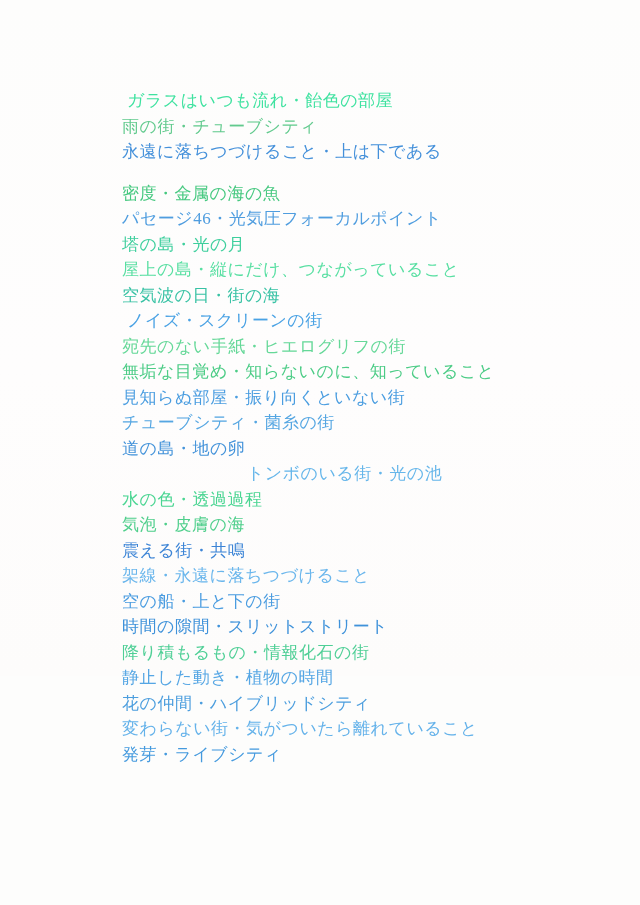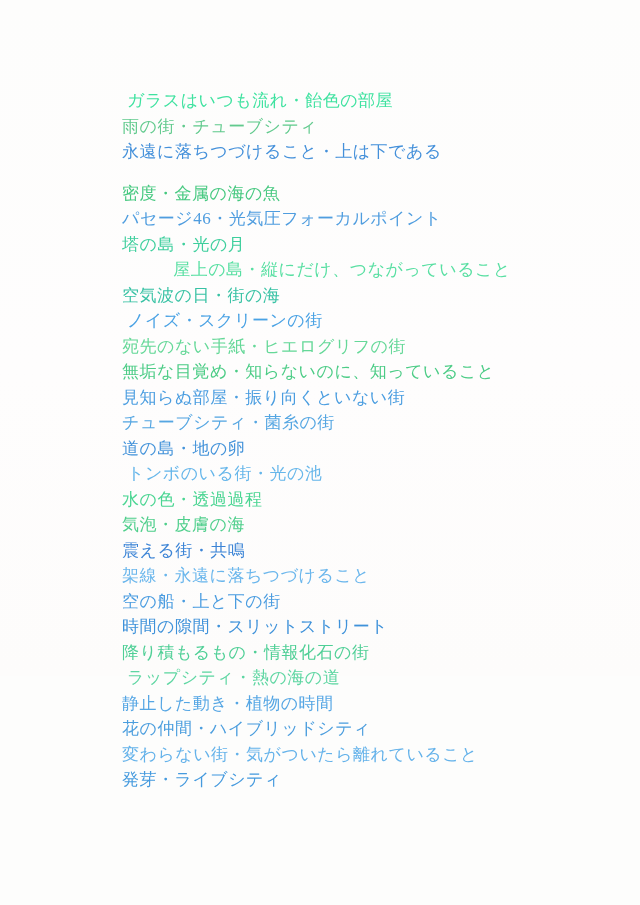--- a/index.html
+++ b/index.html
@@ -44,35 +44,34 @@
 
 <div class="page">
   <div class="title-list">
 
   <span class="title-line indent-sm" style="color: rgb(63, 226, 160);">ガラスはいつも流れ・飴色の部屋</span>
       <span class="title-line" style="color: rgb(98, 202, 142);">雨の街・チューブシティ</span>
       <span class="title-line" style="color: rgb(68, 144, 218);">永遠に落ちつづけること・上は下である</span>
       <span class="title-line" style="color: rgb(69, 200, 127); margin-top: 16px;">密度・金属の海の魚</span>
       <span class="title-line" style="color: rgb(79, 157, 223); font-family: Liberation Serif, serif;">パセージ46・光気圧フォーカルポイント</span>
       <span class="title-line" style="color: rgb(62, 207, 157);">塔の島・光の月</span>
-      <span class="title-line" style="color: rgb(88, 223, 162); text-align: center;">屋上の島・縦にだけ、つながっていること</span>
+      <span class="title-line" style="color: rgb(88, 223, 162);">屋上の島・縦にだけ、つながっていること</span>
       <span class="title-line" style="color: rgb(56, 194, 164);">空気波の日・街の海</span>
       <span class="title-line indent-sm" style="color: rgb(74, 162, 228);">ノイズ・スクリーンの街</span>
       <span class="title-line" style="color: rgb(101, 216, 152);">宛先のない手紙・ヒエログリフの街</span>
       <span class="title-line" style="color: rgb(76, 204, 134);">無垢な目覚め・知らないのに、知っていること</span>
       <span class="title-line" style="color: rgb(74, 157, 224);">見知らぬ部屋・振り向くといない街</span>
       <span class="title-line" style="color: rgb(85, 166, 226);">チューブシティ・菌糸の街</span>
       <span class="title-line" style="color: rgb(68, 147, 218);">道の島・地の卵</span>
-      <span class="title-line indent-sm" style="color: rgb(102, 182, 234);">トンボのいる街・光の池</span>
+      <span class="title-line indent-sm" style="color: rgb(102, 182, 234); text-align: center;">トンボのいる街・光の池</span>
       <span class="title-line" style="color: rgb(74, 213, 146);">水の色・透過過程</span>
       <span class="title-line" style="color: rgb(80, 207, 140);">気泡・皮膚の海</span>
       <span class="title-line" style="color: rgb(60, 132, 214);">震える街・共鳴</span>
       <span class="title-line" style="color: rgb(106, 182, 236);">架線・永遠に落ちつづけること</span>
       <span class="title-line" style="color: rgb(74, 156, 224);">空の船・上と下の街</span>
       <span class="title-line" style="color: rgb(63, 146, 218);">時間の隙間・スリットストリート</span>
       <span class="title-line" style="color: rgb(79, 207, 150);">降り積もるもの・情報化石の街</span>
-      <span class="title-line indent-sm" style="color: rgb(94, 214, 162);">ラップシティ・熱の海の道</span>
       <span class="title-line" style="color: rgb(85, 166, 228);">静止した動き・植物の時間</span>
       <span class="title-line" style="color: rgb(76, 158, 222);">花の仲間・ハイブリッドシティ</span>
       <span class="title-line" style="color: rgb(100, 178, 234);">変わらない街・気がついたら離れていること</span>
       <span class="title-line" style="color: rgb(69, 154, 222);">発芽・ライブシティ</span>
     </div>
 </div>
 
 </body></html>

